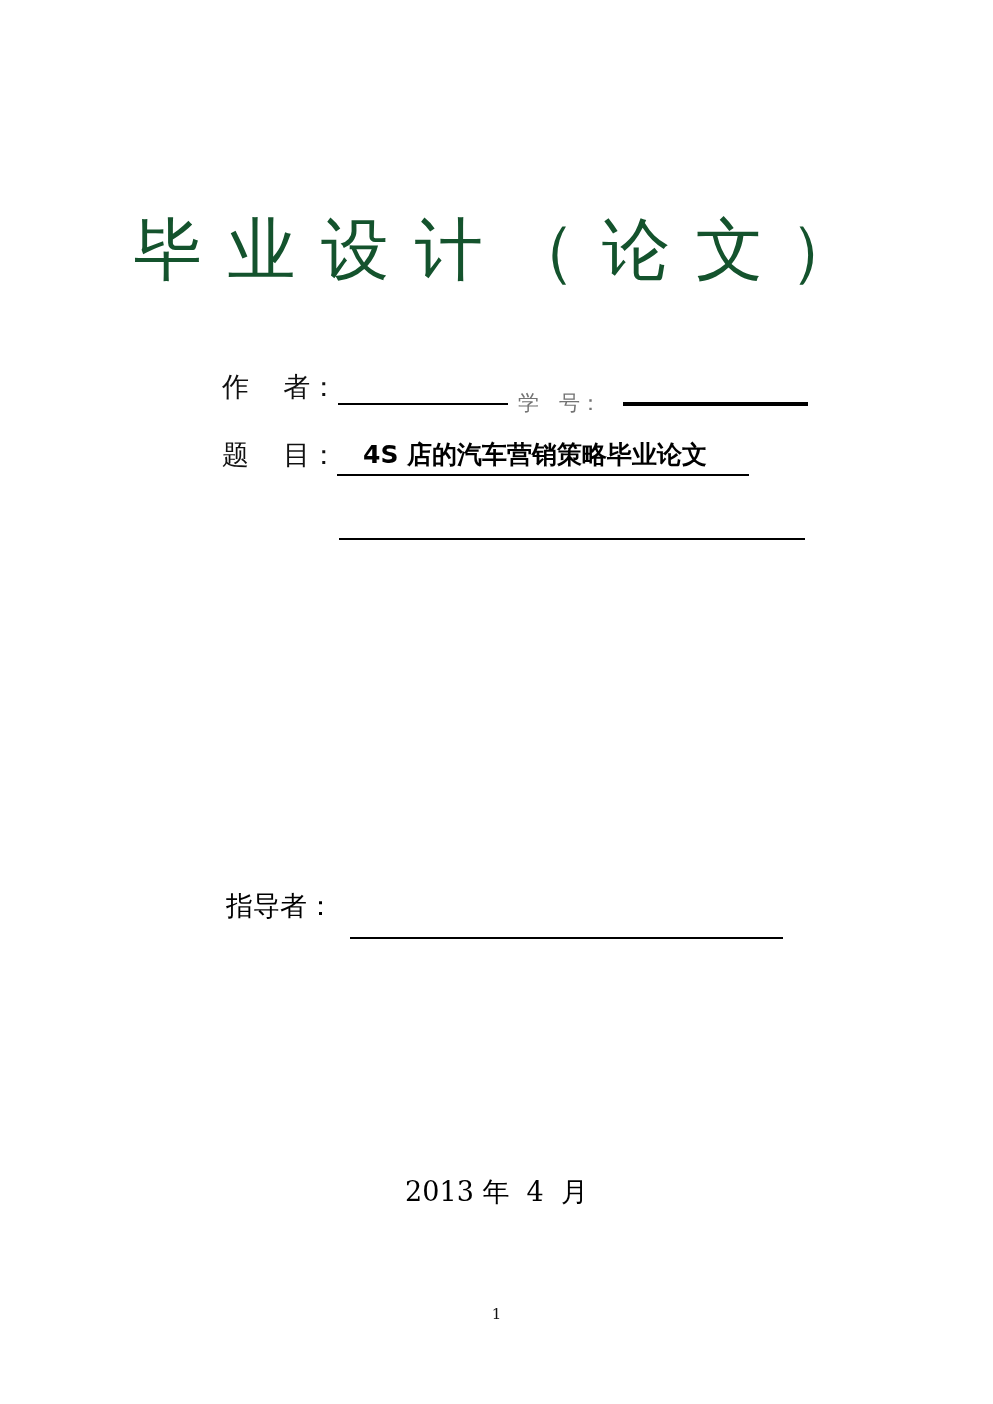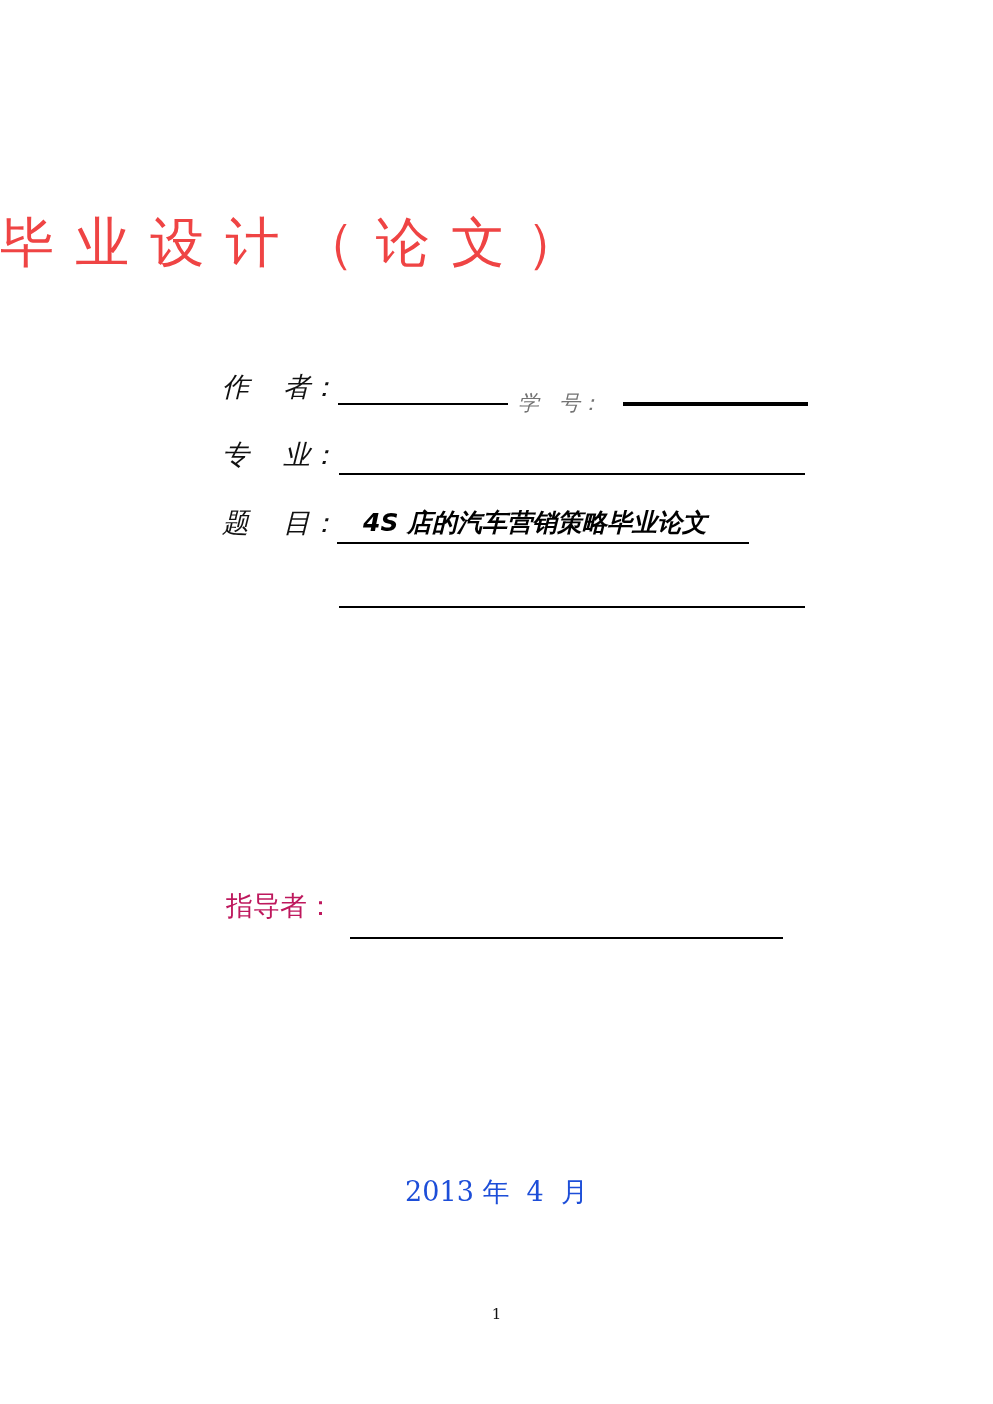--- a/index.html
+++ b/index.html
@@ -21,41 +21,40 @@
     inset: 0;
     background: #ffffff;
   }
 
   
   .doc-title {
     position: absolute;
     left: 0;
     right: 0;
     top: 216px;
-    text-align: left;
-    font-family: "DejaVu Serif", "Liberation Serif", serif;
-    font-size: 54px;
+    text-align: center;
+    font-family: "DejaVu Serif", "Liberation Serif", serif;
+    font-size: 68px;
     line-height: 1.0;
     letter-spacing: 2px;
     white-space: pre;
-    color: #ef4444;
+    color: #14532d;
   }
 
   
   .fields {
     position: absolute;
     left: 222px;
     top: 372px;
     width: 600px;
   }
 
   .field-row {
     position: relative;
     height: 68px;
-    font-style: italic;
   }
 
   .field-label {
     position: absolute;
     left: 0;
     top: 0;
     width: 113px;
     font-size: 27px;
     line-height: 30px;
     white-space: pre;
@@ -157,40 +156,40 @@
     height: 108px;
   }
   .sign-label {
     position: absolute;
     left: 0;
     top: 0;
     font-size: 27px;
     line-height: 32px;
     white-space: pre;
     font-family: "DejaVu Serif", "Liberation Serif", serif;
-    color: #be185d;
+    color: #000000;
   }
   .sign-row .rule {
     left: 124px;
     width: 433px;
     top: 47px;
   }
 
   
   .doc-date {
     position: absolute;
     left: 0;
     right: 0;
     top: 1176px;
     text-align: center;
     font-size: 27px;
     line-height: 32px;
     white-space: pre;
     font-family: "DejaVu Serif", "Liberation Serif", serif;
-    color: #1d4ed8;
+    color: #000000;
   }
 
   
   .page-number {
     position: absolute;
     left: 0;
     right: 0;
     top: 1305px;
     text-align: center;
     font-size: 15px;
@@ -209,24 +208,20 @@
   <div class="fields">
 
     <div class="field-row row-author">
       <span class="field-label wide">作    者：</span>
       <span class="rule rule-author"></span>
       <span class="label-sid">学   号：</span>
       <span class="rule bold rule-sid"></span>
     </div>
 
 
-    <div class="field-row row-major">
-      <span class="field-label wide">专    业：</span>
-      <span class="rule rule-major"></span>
-    </div>
 
     <div class="field-row row-subject">
       <span class="field-label wide">题    目：</span>
       <span class="subject-value"><span class="subject-lead">__</span><span>4S 店的汽车营销策略毕业论文</span><span class="subject-trail">___</span></span>
     </div>
 
     <div class="field-row row-subject-cont">
       <span class="rule rule-cont"></span>
     </div>
 

